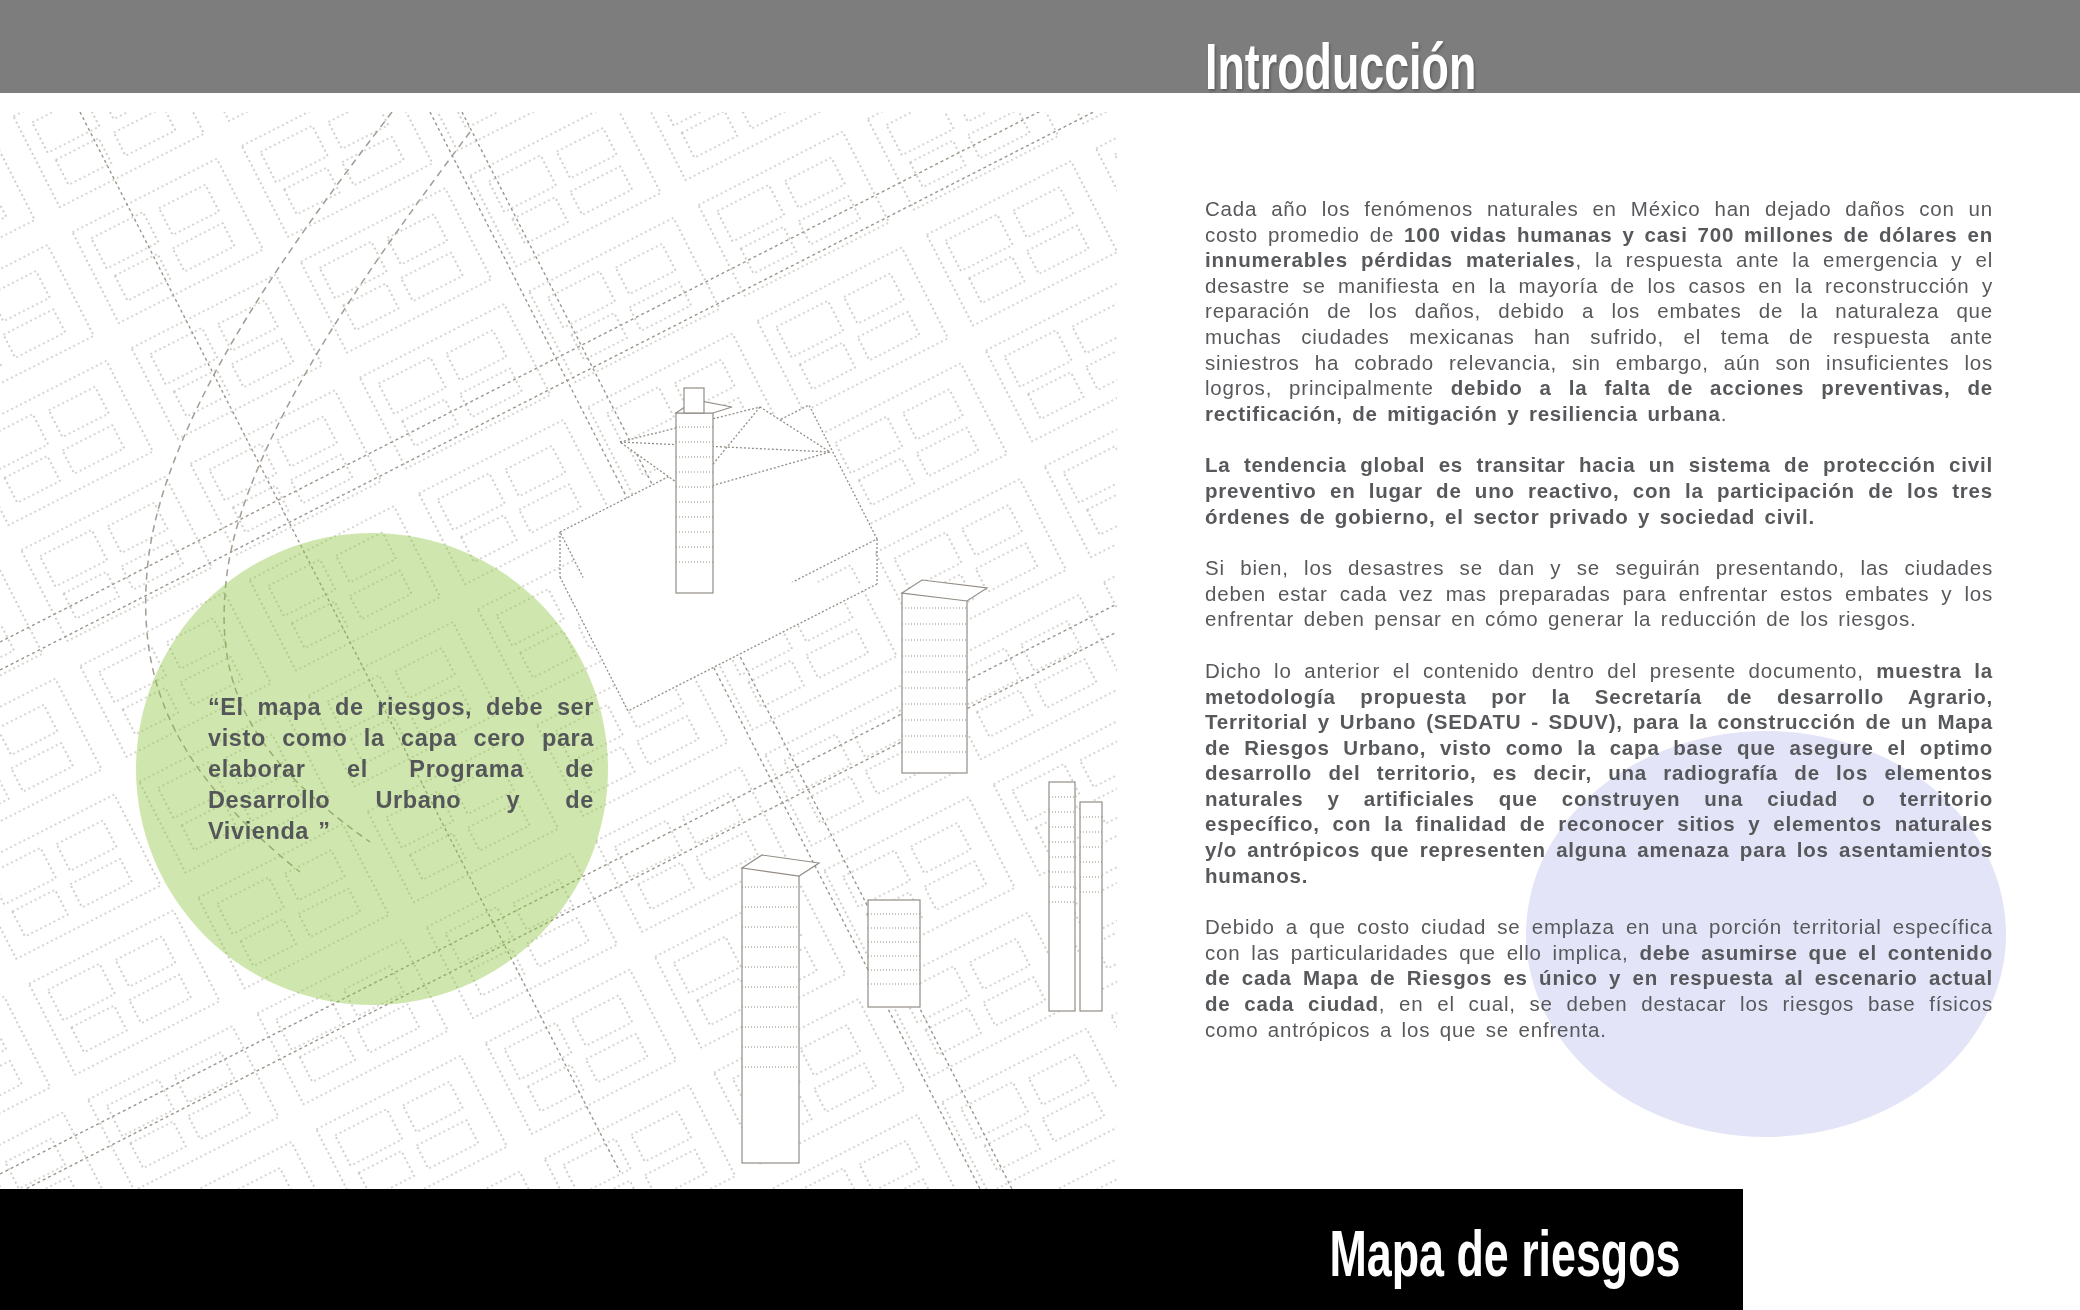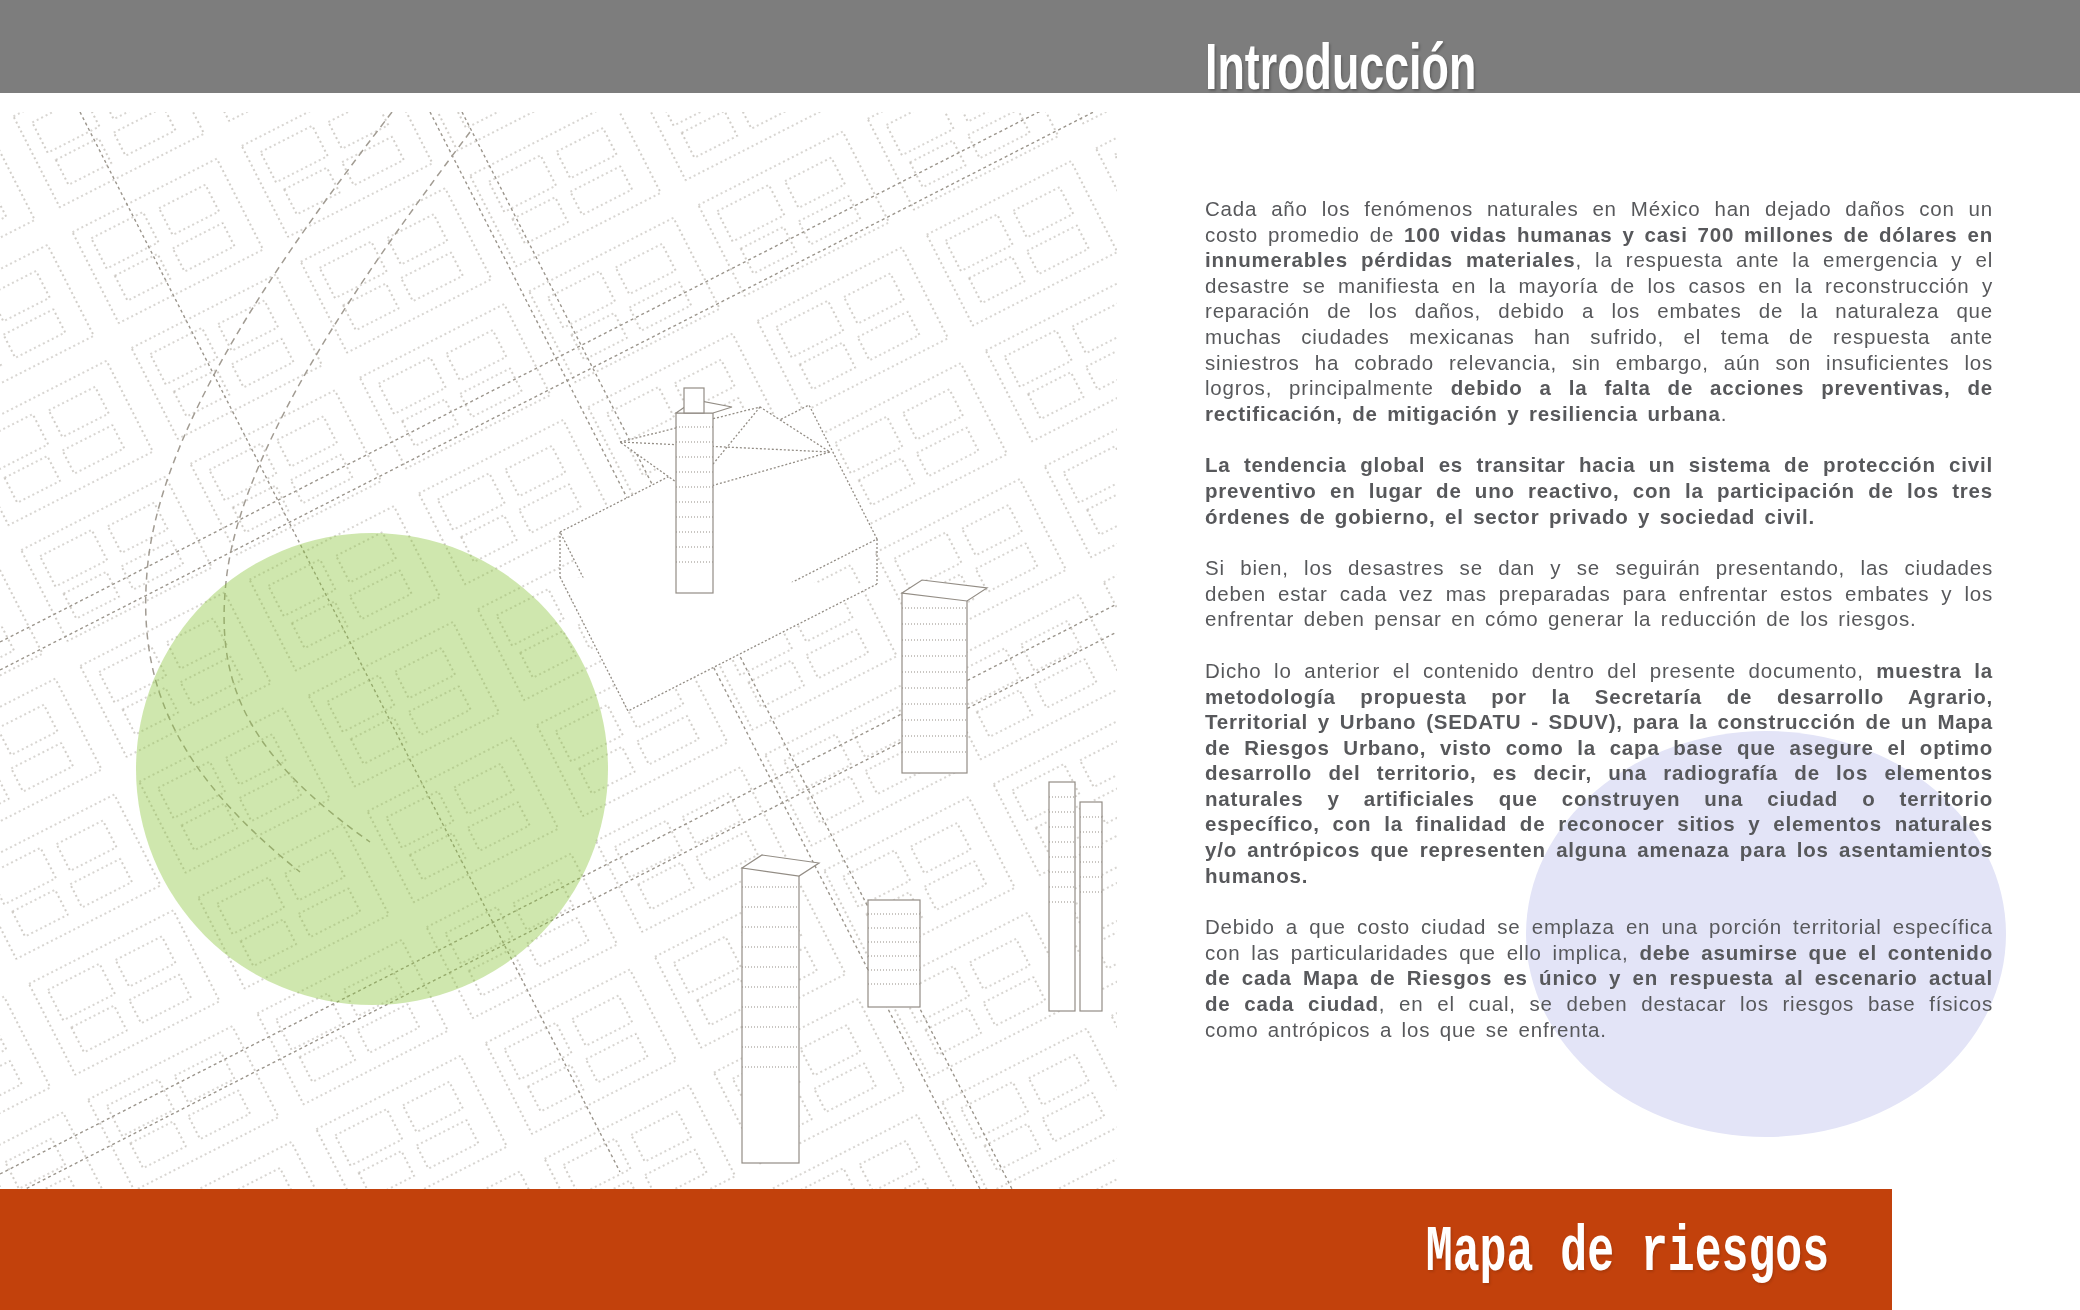--- a/index.html
+++ b/index.html
@@ -18,22 +18,22 @@
   .header-title{
     position:absolute;left:1205px;top:30px;
     font-size:64px;font-weight:700;color:#ffffff;
     white-space:nowrap;
     display:inline-block;
     transform:scaleX(0.70);transform-origin:left center;
     text-shadow:2px 2px 3px rgba(0,0,0,0.25);
     letter-spacing:0px;
   }
   .footer-bar{
-    position:absolute;left:0;top:1189px;width:1892px;height:121px;
-    background:#c2410c;z-index:6;font-family:Liberation Mono, monospace;
+    position:absolute;left:0;top:1189px;width:1743px;height:121px;
+    background:#000000;z-index:6;
   }
   .footer-title{
     position:absolute;right:63px;top:28px;
     font-size:64px;font-weight:700;color:#ffffff;
     white-space:nowrap;
     display:inline-block;
     transform:scaleX(0.70);transform-origin:right center;
     text-shadow:2px 2px 3px rgba(0,0,0,0.12);
   }
   
@@ -203,20 +203,21 @@
           <line x1="868" y1="830" x2="920" y2="830"></line>
             <line x1="868" y1="844" x2="920" y2="844"></line>
           <line x1="868" y1="858" x2="920" y2="858"></line>
             <line x1="868" y1="872" x2="920" y2="872"></line>
         </g>
       </g>
     </g>
   </svg>
 
   <div class="green-circle"></div>
+  <div class="quote">“El mapa de riesgos, debe ser visto como la capa cero para elaborar el Programa de Desarrollo Urbano y de Vivienda ”</div>
 
   <div class="lavender-circle"></div>
 
   <div class="body-text">
       <p><span>Cada año los fenómenos naturales en México han dejado daños con un costo promedio de </span><span class="b">100 vidas humanas y casi 700 millones de dólares en innumerables pérdidas materiales</span><span>, la respuesta ante la emergencia y el desastre se manifiesta en la mayoría de los casos en la reconstrucción y reparación de los daños, debido a los embates de la naturaleza que muchas ciudades mexicanas han sufrido, el tema de respuesta ante siniestros ha cobrado relevancia, sin embargo, aún son insuficientes los logros, principalmente </span><span class="b">debido a la falta de acciones preventivas, de rectificación, de mitigación y resiliencia urbana</span><span>.</span></p>
       <p><span class="b">La tendencia global es transitar hacia un sistema de protección civil preventivo en lugar de uno reactivo, con la participación de los tres órdenes de gobierno,  el sector privado y sociedad civil.</span></p>
       <p><span>Si bien, los desastres se dan y se seguirán presentando, las ciudades deben estar cada vez mas preparadas para enfrentar estos embates y los enfrentar deben pensar en cómo generar la reducción de los riesgos.</span></p>
       <p><span>Dicho lo anterior el contenido dentro del presente documento, </span><span class="b">muestra la metodología propuesta por la Secretaría de desarrollo Agrario, Territorial y Urbano (SEDATU - SDUV), para la construcción de un Mapa de Riesgos Urbano, visto como la capa base que asegure el optimo desarrollo del territorio, es decir, una radiografía de los elementos naturales y artificiales que construyen una ciudad o territorio específico, con la finalidad de reconocer sitios y elementos naturales y/o antrópicos que representen alguna amenaza para los asentamientos  humanos.</span></p>
       <p><span>Debido a que costo ciudad se emplaza en una porción territorial específica con las particularidades que ello implica, </span><span class="b">debe asumirse que el contenido de cada Mapa de Riesgos es único y en respuesta al escenario actual de cada ciudad</span><span>, en el cual, se deben destacar los riesgos base físicos como antrópicos a los que se enfrenta.</span></p>
     </div>

